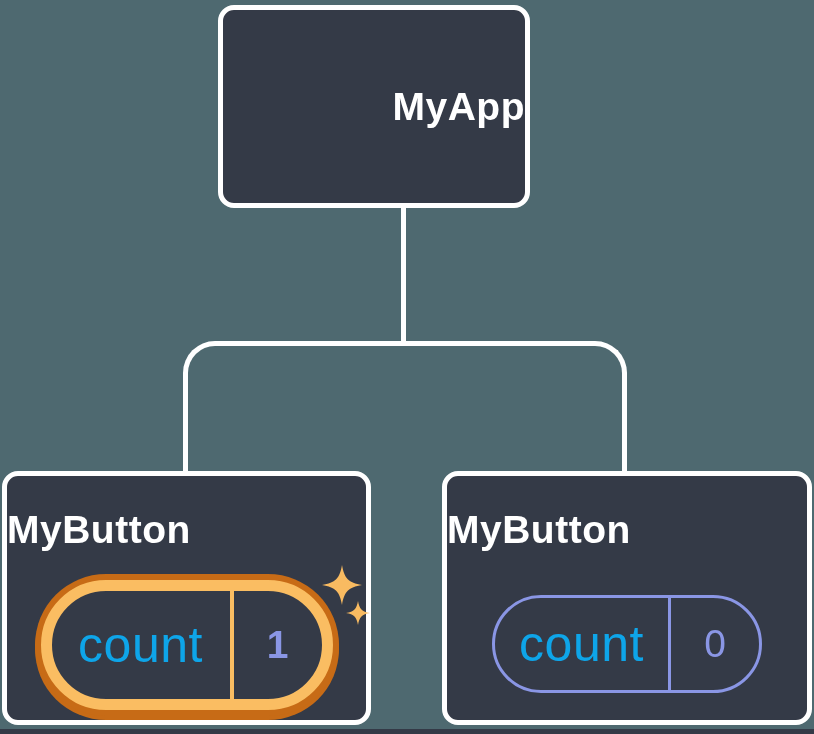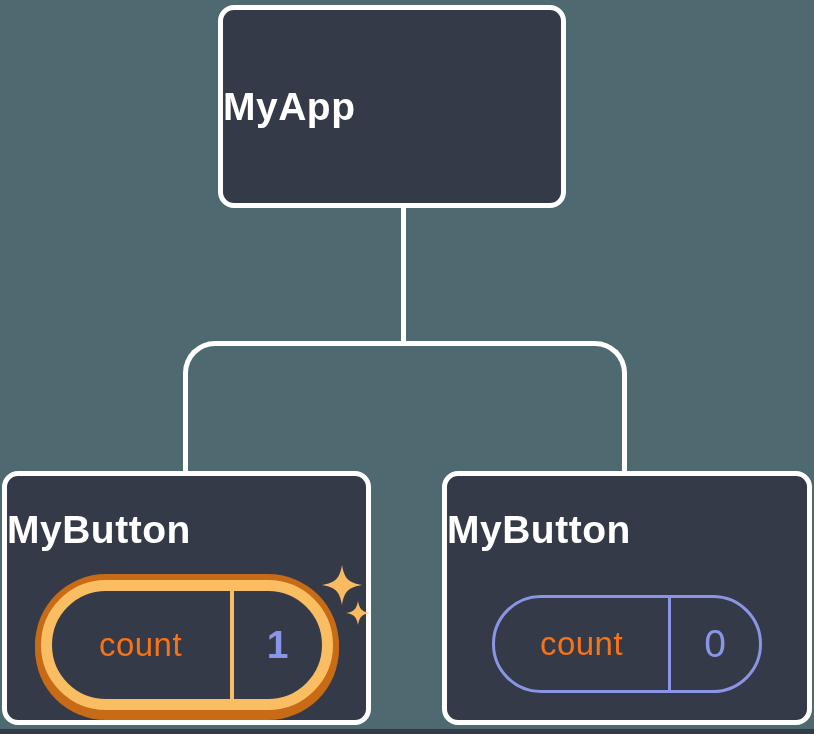--- a/index.html
+++ b/index.html
@@ -18,22 +18,22 @@
   
   .node {
     position: absolute;
     background: #343A47;
     border: 5px solid #FFFFFF;
     border-radius: 16px;
     box-sizing: border-box;
   }
   .node-root {
     left: 218px; top: 5px;
-    width: 348px; height: 203px;
-    display: flex; align-items: center; justify-content: flex-start;
+    width: 312px; height: 203px;
+    display: flex; align-items: center; justify-content: flex-end;
   }
   .node-child-left  { left: 2px;   top: 471px; width: 369px; height: 254px; }
   .node-child-right { left: 442px; top: 471px; width: 370px; height: 254px; }
   .node-title {
     color: #FFFFFF;
     font-size: 39px;
     font-weight: 600;
     letter-spacing: 0.5px;
   }
   .child-title {
@@ -88,22 +88,22 @@
   }
   .pill-section-value {
     display: flex; align-items: center; justify-content: center;
   }
   .pill-highlighted .pill-section-value { width: 88px; }
   .pill-normal .pill-section-value { width: 88px; }
   .pill-divider { width: 4px; }
   .pill-highlighted .pill-divider { background: #FABD62; }
   .pill-normal .pill-divider { background: #8A96E5; width: 3px; }
   .state-name {
-    color: #f97316;
-    font-size: 33px;
+    color: #0ea5e9;
+    font-size: 50px;
     font-weight: 400;
     letter-spacing: 0.5px;
   }
   .state-value {
     color: #8A96E5;
     font-size: 39px;
   }
   .value-bold { font-weight: 700; }
   
   .sparkle {

